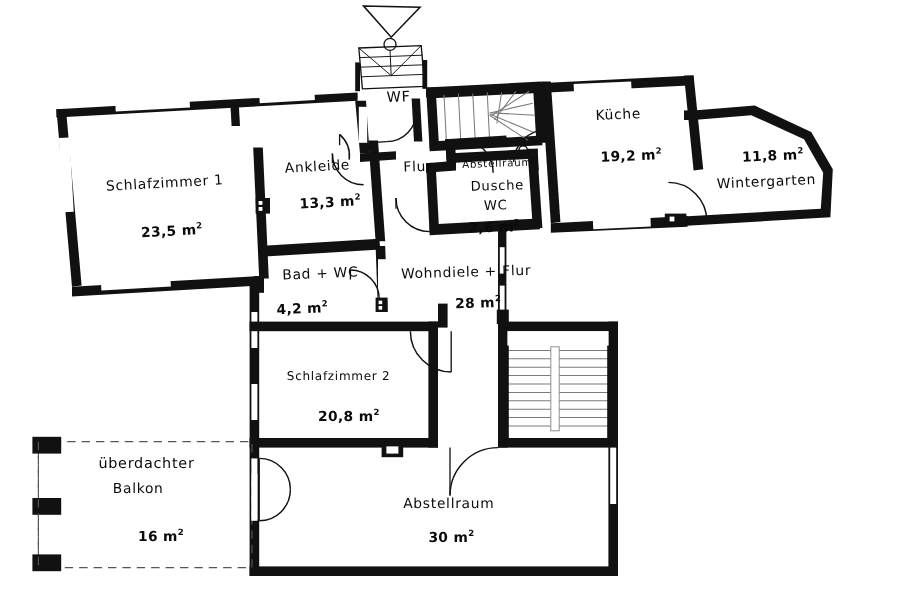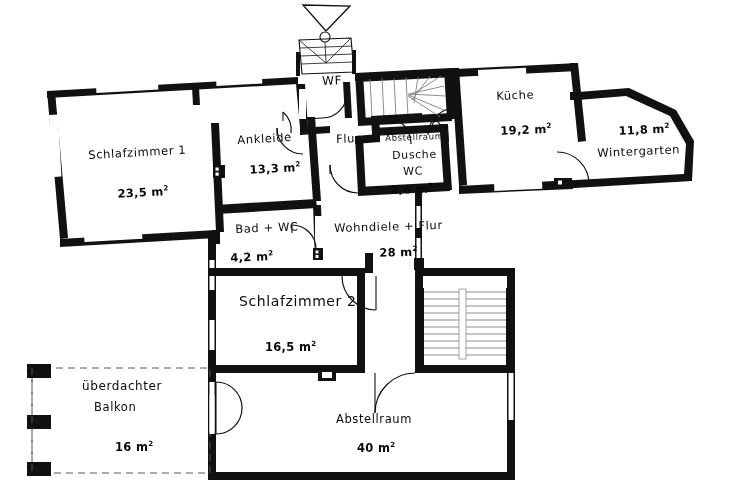--- a/index.html
+++ b/index.html
@@ -350,32 +350,32 @@
     <span class="ar"><span>11,8 m</span><sup>2</sup></span>
   </div>
 
   <div class="lbl" style="left:334px; top:222px; font-size:11.5px; transform:rotate(-1.6deg);">
     <span class="nm">Wohndiele + Flur</span>
   </div>
   <div class="lbl" style="left:379px; top:243px; font-size:11.5px; transform:rotate(-1.6deg);">
     <span class="ar"><span>28 m</span><sup>2</sup></span>
   </div>
 
-  <div class="lbl" style="left:239px; top:294px; font-size:14px;">
+  <div class="lbl" style="left:239px; top:310px; font-size:10px;">
     <span class="nm">Schlafzimmer 2</span>
   </div>
   <div class="lbl" style="left:265px; top:337px; font-size:11.5px;">
-    <span class="ar"><span>16,5 m</span><sup>2</sup></span>
+    <span class="ar"><span>20,8 m</span><sup>2</sup></span>
   </div>
 
   <div class="lbl" style="left:336px; top:413px; font-size:11.5px;">
     <span class="nm">Abstellraum</span>
   </div>
   <div class="lbl" style="left:357px; top:438px; font-size:11.5px;">
-    <span class="ar"><span>40 m</span><sup>2</sup></span>
+    <span class="ar"><span>30 m</span><sup>2</sup></span>
   </div>
 
   <div class="lbl" style="left:82px; top:380px; font-size:12px;">
     <span class="nm">überdachter</span>
   </div>
   <div class="lbl" style="left:94px; top:401px; font-size:11.5px;">
     <span class="nm">Balkon</span>
   </div>
   <div class="lbl" style="left:105px; top:437px; font-size:11.5px;margin-left:10px;">
     <span class="ar"><span>16 m</span><sup>2</sup></span>

